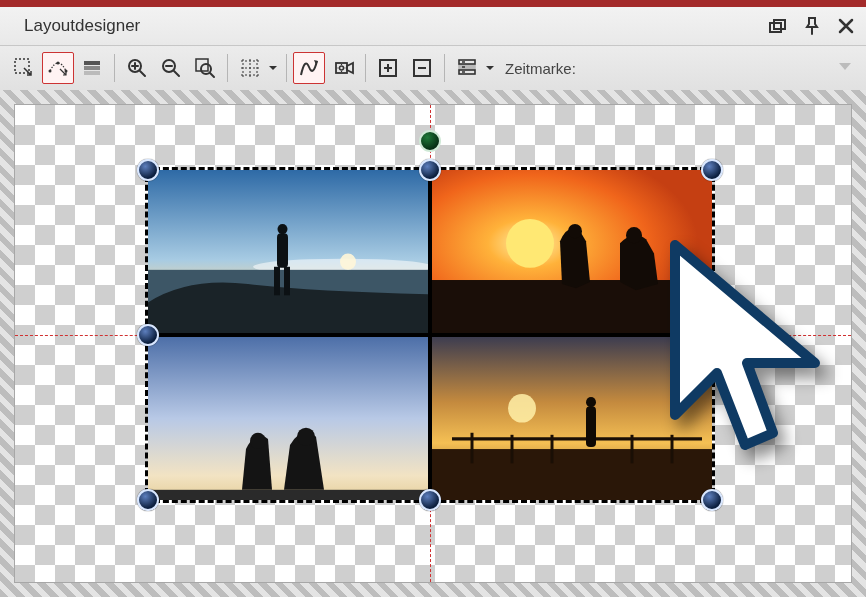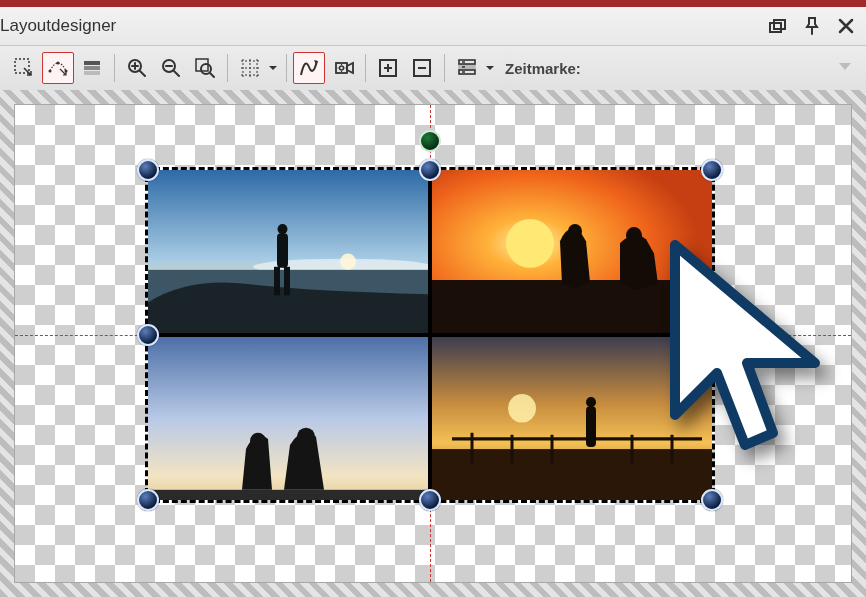--- a/index.html
+++ b/index.html
@@ -1,28 +1,28 @@
 <!DOCTYPE html>
 <html><head>
 <meta charset="utf-8">
 <style>
 html,body{margin:0;padding:0;font-family:"Segoe UI",Tahoma,sans-serif;font-size:13px;color:#222;background:#f0f0f0;}
 .window{width:866px;height:597px;position:relative;overflow:hidden;}
 .topbar{height:7px;background:#a32a2a;}
-.titlebar{height:38px;background:linear-gradient(#f2f2f2,#e9e9e9);border-bottom:1px solid #c7c7c7;display:flex;align-items:center;justify-content:space-between;padding:0 10px 0 0;}
+.titlebar{height:38px;background:linear-gradient(#f2f2f2,#e9e9e9);border-bottom:1px solid #c7c7c7;display:flex;align-items:center;justify-content:space-between;padding:0 10px 0 24px;}
 .title{font-size:17px;color:#333;}
 .winbtns{display:flex;gap:14px;align-items:center;}
 .winbtn{width:20px;height:20px;display:flex;align-items:center;justify-content:center;}
 .winbtn svg{display:block;}
 .toolbar{height:44px;background:linear-gradient(#ececec,#e1e1e1);border-bottom:1px solid #b9b9b9;display:flex;align-items:center;padding:0 8px;gap:2px;position:relative;}
 .tbtn{width:30px;height:30px;border:1px solid transparent;border-radius:2px;display:flex;align-items:center;justify-content:center;}
 .tbtn svg{display:block;}
 .tbtn.highlight{border:1px solid #c33;background:#fff3f3;}
 .tsep{width:1px;height:28px;background:#b5b5b5;margin:0 4px;}
-.tlabel{font-size:15px;color:#444;margin-left:6px;font-weight:bold;}
+.tlabel{font-size:15px;color:#444;margin-left:6px;}
 .chev{width:14px;height:14px;display:flex;align-items:center;justify-content:center;margin-left:-2px;}
 .canvaswrap{position:absolute;left:0;right:0;top:90px;bottom:0;}
 .diagstripe{position:absolute;inset:0;background:repeating-linear-gradient(45deg,#bdbdbd 0 6px,#e4e4e4 6px 12px);}
 .canvas{position:absolute;left:14px;top:14px;right:14px;bottom:14px;background-color:#fff;background-image:linear-gradient(45deg,#cfcfcf 25%,transparent 25%,transparent 75%,#cfcfcf 75%),linear-gradient(45deg,#cfcfcf 25%,transparent 25%,transparent 75%,#cfcfcf 75%);background-size:40px 40px;background-position:0 0,20px 20px;border:1px solid #a7a7a7;}
 .sel{position:absolute;left:130px;top:62px;width:570px;height:336px;border:3px dashed #000;box-sizing:border-box;}
 .imgs{position:absolute;inset:0;display:grid;grid-template-columns:1fr 1fr;grid-template-rows:1fr 1fr;gap:4px;background:#000;}
 .img{overflow:hidden;position:relative;}
 .img svg{width:100%;height:100%;display:block;}
 .handle{position:absolute;width:18px;height:18px;border-radius:50%;background:radial-gradient(circle at 35% 30%,#5d7fbe,#0b1e3d 70%);border:2px solid #d9e7ff;box-shadow:0 0 1px #000;}
 .hNW{left:-11px;top:-11px;}

